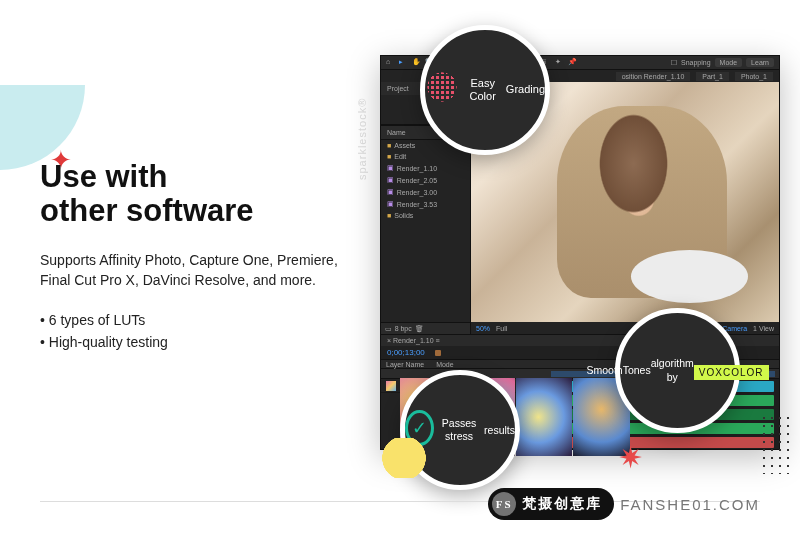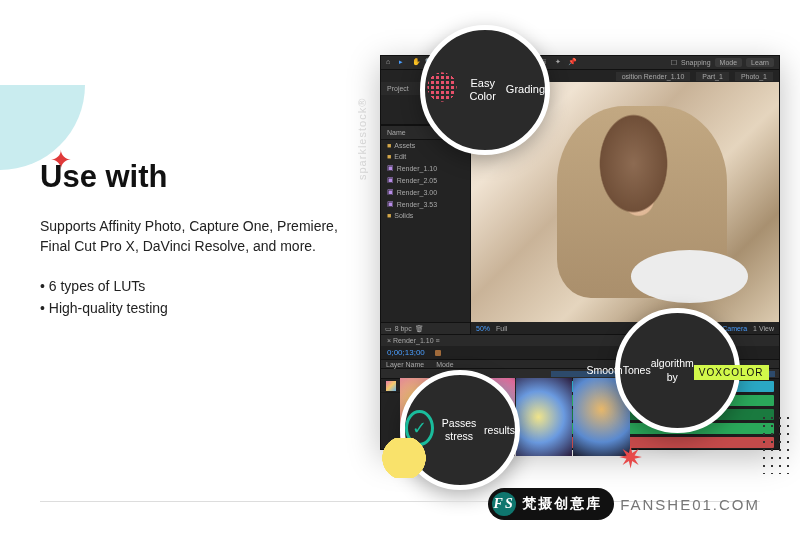--- a/index.html
+++ b/index.html
@@ -82,33 +82,34 @@
 .badge2 .check{width:36px;height:36px;border:3px solid #1abc9c;border-radius:50%;display:flex;align-items:center;justify-content:center;color:#1abc9c;font-size:18px;margin-bottom:4px}
 .badge2 .line{font-size:10.5px;line-height:1.2}
 .badge3{left:615px;top:308px;width:125px;height:125px}
 .badge3 .line{font-size:10.5px;line-height:1.25}
 .badge3 .vox{background:#d2f84a;color:#111;font-weight:400;font-size:10px;letter-spacing:1px;padding:2px 5px;margin-top:4px}
 
 
 .footer-line{position:absolute;left:40px;right:40px;bottom:32px;height:1px;background:#ddd}
 .footer-logo{position:absolute;right:40px;bottom:14px;display:flex;align-items:center;gap:6px}
 .footer-logo .pill{background:#111;color:#fff;font-size:14px;padding:4px 12px 4px 4px;border-radius:18px;display:flex;align-items:center;gap:6px;letter-spacing:2px;font-weight:600}
-.footer-logo .fs{background:#0f766e;width:24px;height:24px;border-radius:50%;display:flex;align-items:center;justify-content:center;font-size:14px;font-style:italic;font-family:Georgia,serif}
+.footer-logo .fs{background:#737373;width:24px;height:24px;border-radius:50%;display:flex;align-items:center;justify-content:center;font-size:11px;font-family:Georgia,serif}
 .footer-logo .domain{font-size:15px;color:#777;letter-spacing:2px}
 </style>
 </head>
 <body>
 
 <div class="quarter-circle"></div>
 <div class="star-red star1">✦</div>
 <div class="watermark">sparklestock®</div>
 
 <div class="left-col">
   <h1 class="headline">
     <span>Use with</span><br>
+    <span>other software</span>
   </h1>
   <p class="desc">Supports Affinity Photo, Capture One, Premiere, Final Cut Pro X, DaVinci Resolve, and more.</p>
   <div class="bullets">
     <div class="row">6 types of LUTs</div>
     <div class="row">High-quality testing</div>
   </div>
 </div>
 
 <div class="ae">
   <div class="ae-top">

